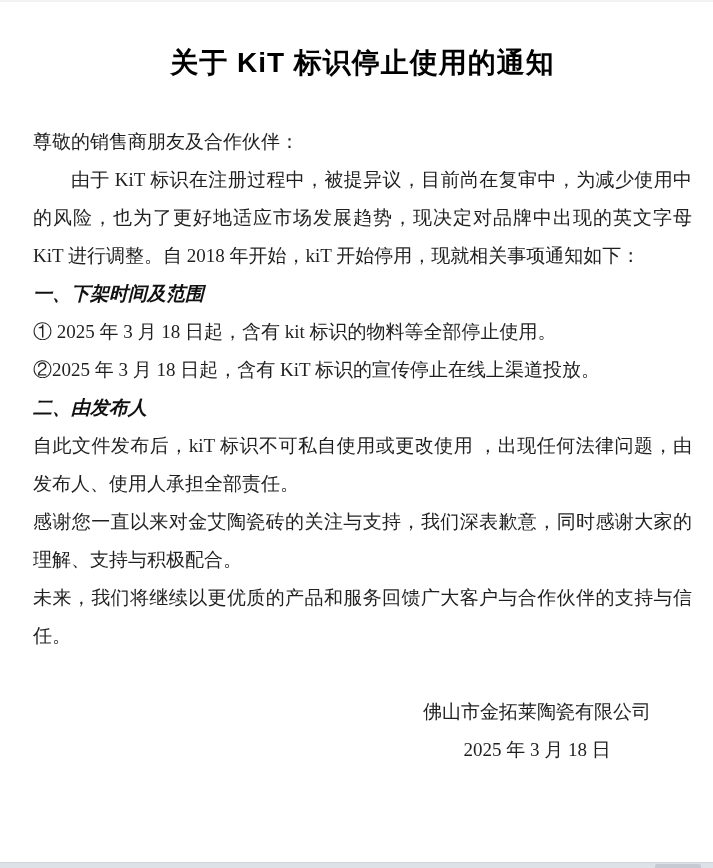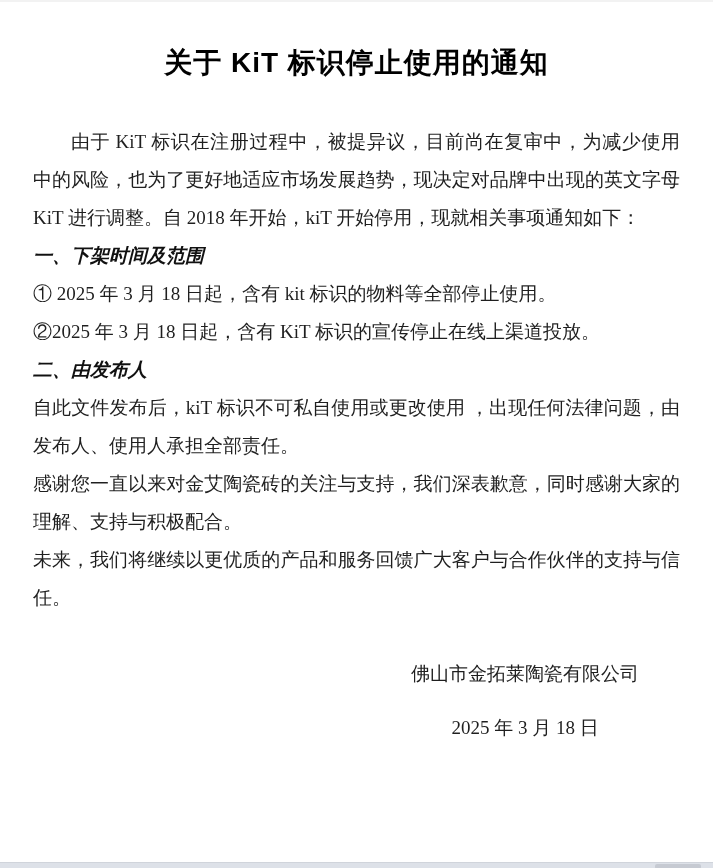--- a/index.html
+++ b/index.html
@@ -13,21 +13,21 @@
     overflow: hidden;
     position: relative;
     font-family: "Liberation Serif", "DejaVu Serif", serif;
     color: #1f1f1f;
     border-top: 2px solid #f2f2f2;
     box-sizing: border-box;
   }
   .doc {
     position: absolute;
     left: 33px;
-    right: 33px;
+    right: 21px;
     top: 0;
   }
   .title {
     margin-top: 43px;
     text-align: center;
     font-family: "Liberation Sans", "DejaVu Sans", sans-serif;
     font-weight: bold;
     font-size: 28px;
     line-height: 36px;
     color: #000000;
@@ -56,21 +56,21 @@
     font-style: italic;
   }
   .signature {
     margin-top: 38px;
     width: 330px;
     margin-left: auto;
     margin-right: -10px;
     text-align: center;
   }
   .signature .line {
-    margin: 16px;
+    margin: 0;
     line-height: 38px;
   }
   .bottom-bar {
     position: absolute;
     left: 0;
     right: 0;
     bottom: 0;
     height: 6px;
     border-top: 1px solid #d0d4db;
     box-sizing: border-box;
@@ -84,20 +84,21 @@
     border-radius: 2px;
   }
 </style>
 </head>
 <body style="background: rgb(255, 255, 255); color: rgb(31, 31, 31);">
 
 <div class="doc">
   <div class="title">关于 KiT 标识停止使用的通知</div>
 
   <div class="body-flow">
+    <p class="para">尊敬的销售商朋友及合作伙伴：</p>
 
     <p class="para indent">由于 KiT 标识在注册过程中，被提异议，目前尚在复审中，为减少使用中的风险，也为了更好地适应市场发展趋势，现决定对品牌中出现的英文字母 KiT 进行调整。自 2018 年开始，kiT 开始停用，现就相关事项通知如下：</p>
 
     <p class="heading">一、下架时间及范围</p>
 
     <p class="para">① 2025 年 3 月 18 日起，含有 kit 标识的物料等全部停止使用。</p>
 
     <p class="para">②2025 年 3 月 18 日起，含有 KiT 标识的宣传停止在线上渠道投放。</p>
 
     <p class="heading">二、由发布人</p>

